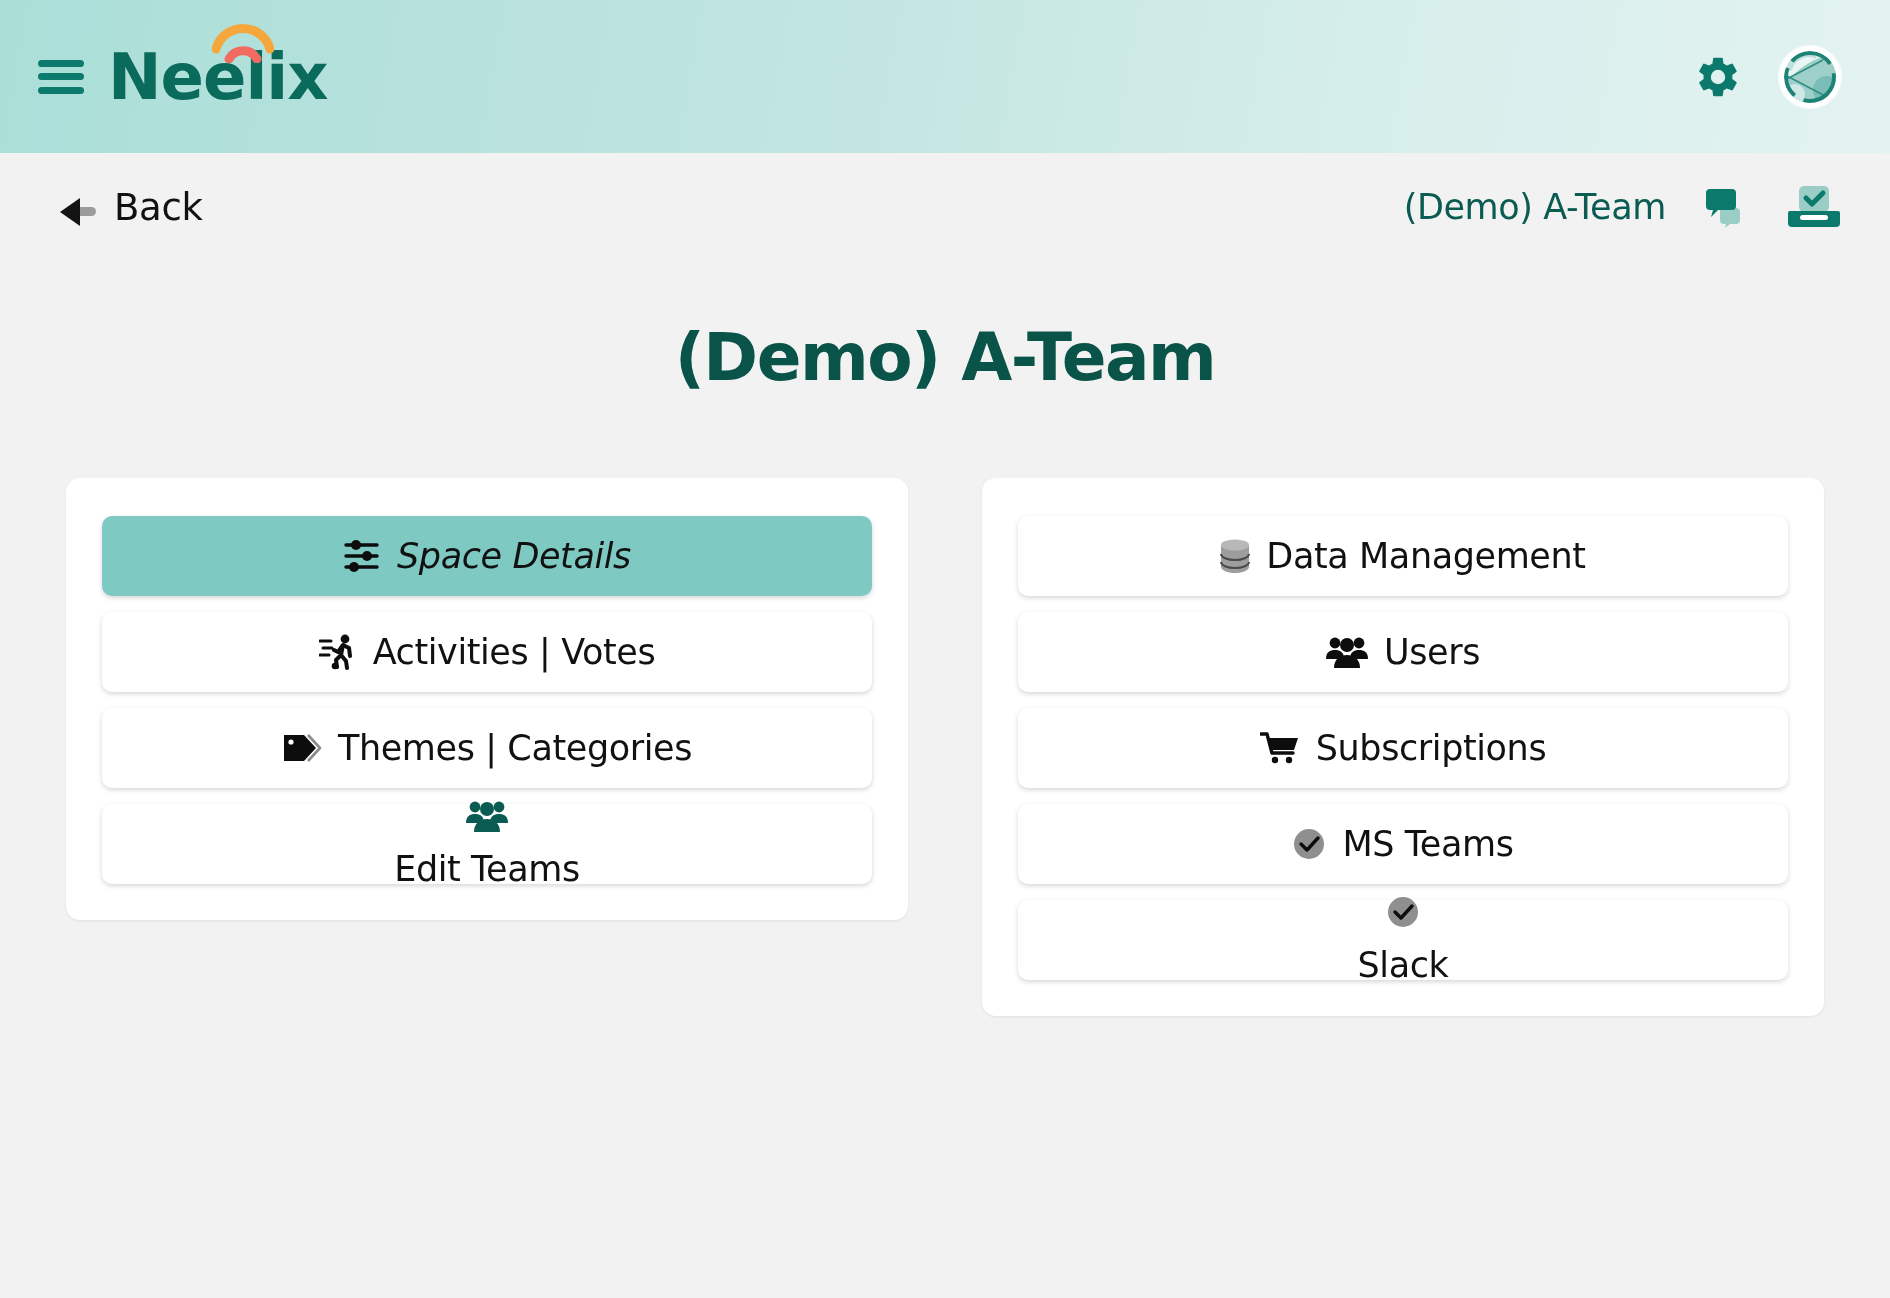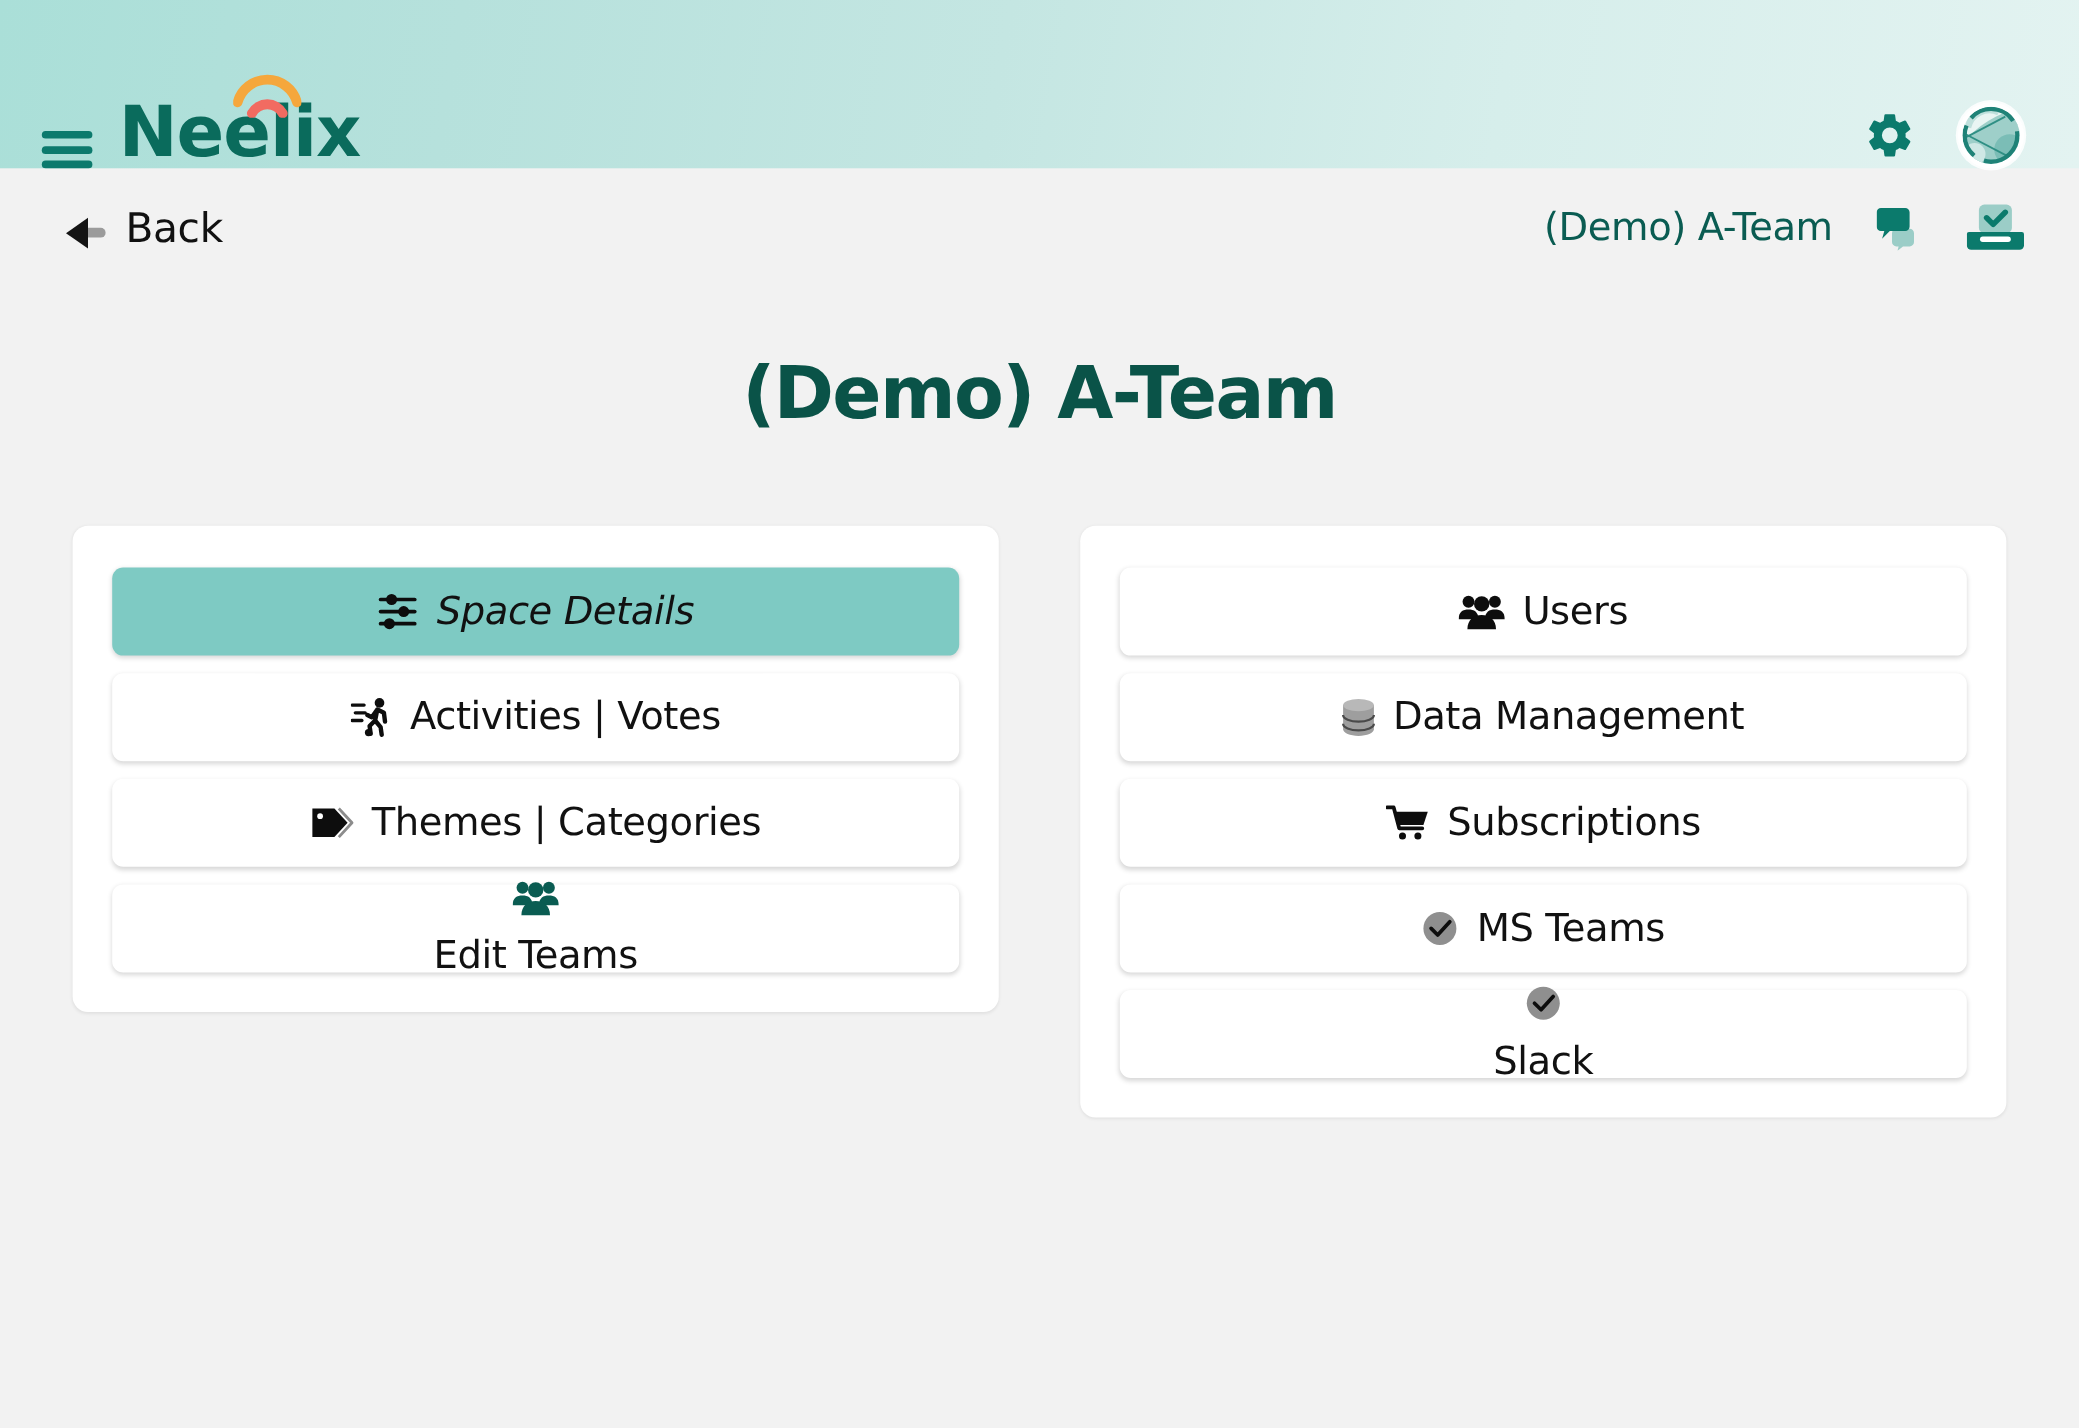--- a/index.html
+++ b/index.html
@@ -11,21 +11,21 @@
     overflow: hidden;
   }
 
   
   .header {
     position: relative;
     width: 1890px;
     height: 153px;
     background: linear-gradient(100deg, #aadfd8 0%, #b6e1dc 22%, #c4e6e2 48%, #d6eeeb 72%, #e3f3f1 100%);
     display: flex;
-    align-items: flex-end;
+    align-items: center;
     padding: 0 50px 0 38px;
   }
   .hamburger {
     width: 46px;
     height: 34px;
     display: flex;
     flex-direction: column;
     justify-content: space-between;
     margin-right: 24px;
     cursor: pointer;
@@ -296,44 +296,44 @@
         </svg>
       </span>
       <span>Edit Teams</span>
     </button>
   </div>
 
   <div class="card">
 
     <button class="menu-btn">
       <span class="glyph">
+        <svg width="30" height="34" viewBox="0 0 30 34">
+          <path d="M1 6 V28 C1 31.3 7.3 34 15 34 C22.7 34 29 31.3 29 28 V6 Z" fill="#9e9e9e"></path>
+          <ellipse cx="15" cy="6" rx="14" ry="5.6" fill="#b8b8b8"></ellipse>
+          <path d="M1 15 C1 18.3 7.3 21 15 21 C22.7 21 29 18.3 29 15" fill="none" stroke="#4a4a4a" stroke-width="2"></path>
+          <path d="M1 23 C1 26.3 7.3 29 15 29 C22.7 29 29 26.3 29 23" fill="none" stroke="#4a4a4a" stroke-width="2"></path>
+        </svg>
+      </span>
+      <span>Data Management</span>
+    </button>
+
+    <button class="menu-btn">
+      <span class="glyph">
         <svg width="42" height="34" viewBox="0 0 42 34">
           <circle cx="9" cy="8" r="5.4" fill="#0d0d0d"></circle>
           <circle cx="33" cy="8" r="5.4" fill="#0d0d0d"></circle>
           <path d="M0 24 C0 17 4 15 9 15 C14 15 18 17 18 24 Z" fill="#0d0d0d"></path>
           <path d="M24 24 C24 17 28 15 33 15 C38 15 42 17 42 24 Z" fill="#0d0d0d"></path>
           <circle cx="21" cy="10" r="7" fill="#0d0d0d"></circle>
           <path d="M8 33 C8 24 14 20 21 20 C28 20 34 24 34 33 Z" fill="#0d0d0d"></path>
         </svg>
       </span>
       <span>Users</span>
     </button>
 
-    <button class="menu-btn">
-      <span class="glyph">
-        <svg width="30" height="34" viewBox="0 0 30 34">
-          <path d="M1 6 V28 C1 31.3 7.3 34 15 34 C22.7 34 29 31.3 29 28 V6 Z" fill="#9e9e9e"></path>
-          <ellipse cx="15" cy="6" rx="14" ry="5.6" fill="#b8b8b8"></ellipse>
-          <path d="M1 15 C1 18.3 7.3 21 15 21 C22.7 21 29 18.3 29 15" fill="none" stroke="#4a4a4a" stroke-width="2"></path>
-          <path d="M1 23 C1 26.3 7.3 29 15 29 C22.7 29 29 26.3 29 23" fill="none" stroke="#4a4a4a" stroke-width="2"></path>
-        </svg>
-      </span>
-      <span>Data Management</span>
-    </button>
-
 
     <button class="menu-btn">
       <span class="glyph">
         <svg width="40" height="34" viewBox="0 0 40 34">
           <path d="M1 3 H7 L12 22 H33" fill="none" stroke="#0d0d0d" stroke-width="3.4" stroke-linecap="round" stroke-linejoin="round"></path>
           <path d="M9 7 H38 L34 19 H12 Z" fill="#0d0d0d"></path>
           <circle cx="15" cy="29" r="3.2" fill="#0d0d0d"></circle>
           <circle cx="29" cy="29" r="3.2" fill="#0d0d0d"></circle>
         </svg>
       </span>

